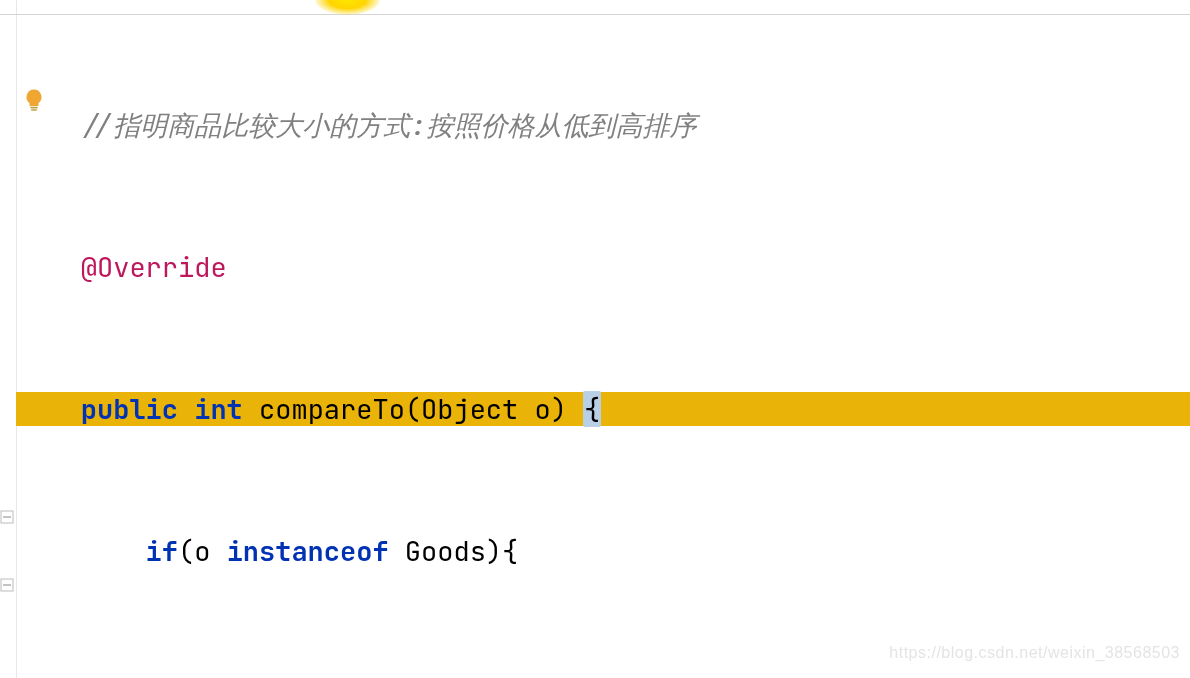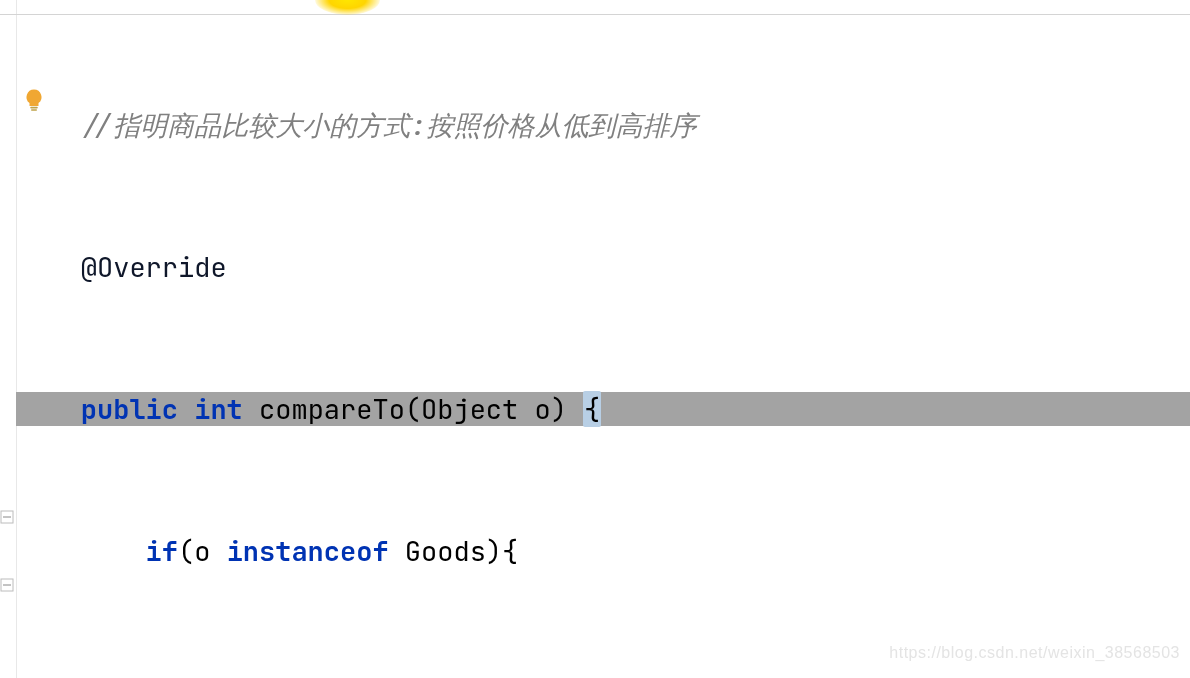--- a/index.html
+++ b/index.html
@@ -35,24 +35,24 @@
     bottom: 0;
     white-space: pre;
   }
   .line {
     height: 34px;
     line-height: 34px;
     white-space: pre;
     position: relative;
   }
   .line.highlighted {
-    background: #a3a3a3;
+    background: #eab308;
   }
   .tok-comment { color: #808080; font-style: italic; }
-  .tok-annotation { color: #0f172a; margin-top: 9px; }
+  .tok-annotation { color: #be185d; margin-top: 9px; }
   .tok-keyword-bold { color: #0033b3; font-weight: bold; }
   .tok-ident { color: #000000; }
   .tok-type { color: #000000; }
   .tok-method { color: #000000; }
   .tok-punct { color: #000000; }
   .brace-match {
     background: #b8cfe5;
     border-radius: 2px;
     padding: 0 1px;
   }

